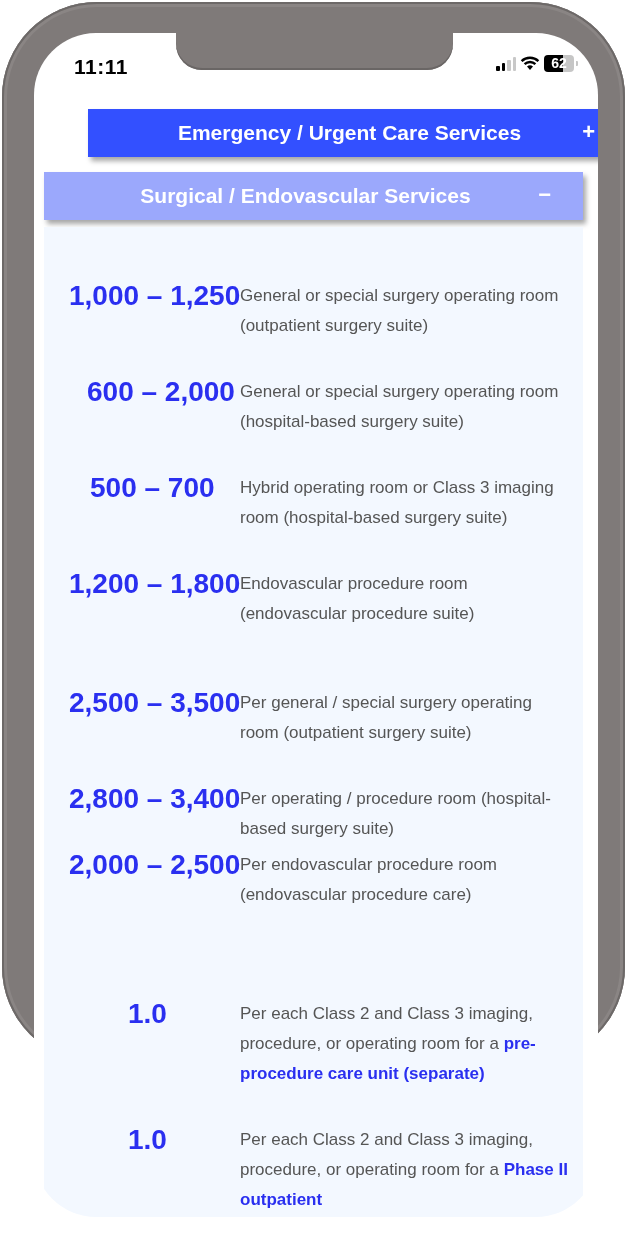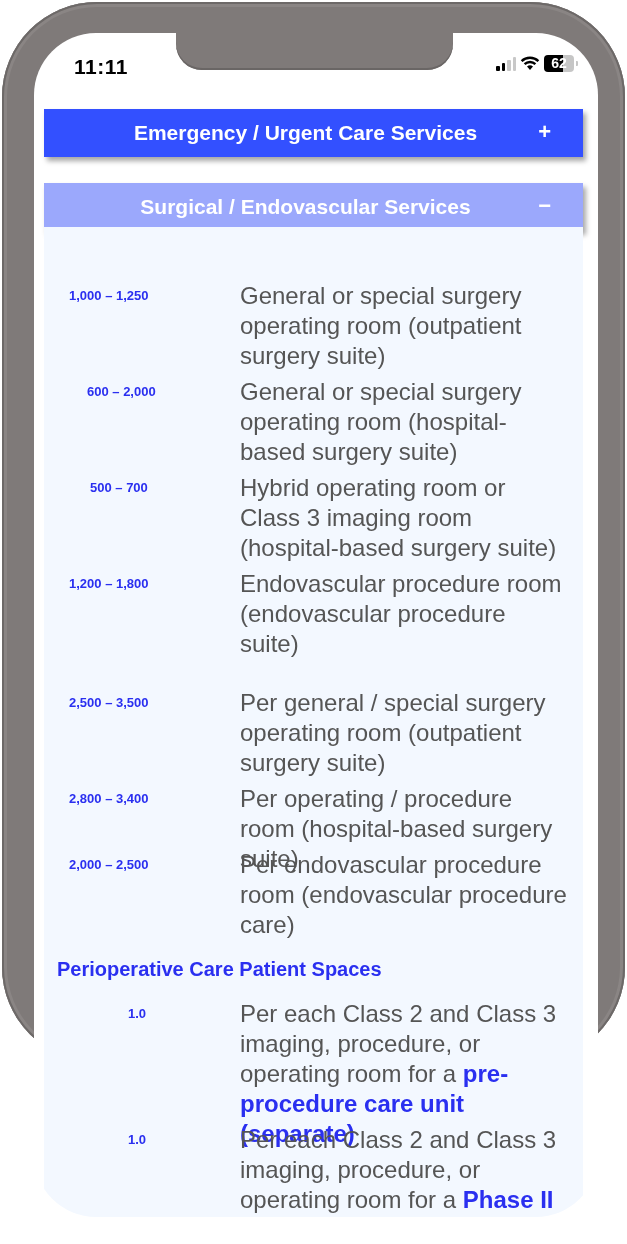--- a/index.html
+++ b/index.html
@@ -39,39 +39,39 @@
     background: #c6c6c6; border-radius: 0 1px 1px 0;
   }
 
   .accordion {
     position: absolute; left: 10px; width: 539px; height: 48px;
     display: flex; align-items: center; justify-content: center;
     color: #fff; font-weight: bold; font-size: 21px;
     box-shadow: 3px 4px 5px rgba(0,0,0,0.35);
     cursor: pointer;
   }
-  .acc-1 { top: 76px; background: #3350ff; }
-  .acc-2 { top: 150px; background: #9ba8fc; }
+  .acc-1 { top: 76px; background: #3350ff; margin-left: 44px; }
+  .acc-2 { top: 139px; background: #9ba8fc; }
   .accordion .acc-label { margin-right: 16px; }
   .accordion .acc-toggle { position: absolute; right: 32px; top: 10px; font-size: 22px; font-weight: bold; }
 
   .content {
     position: absolute; left: 10px; top: 194px; width: 539px; height: 1000px;
     background: #f3f8ff;
   }
   .section-title {
     position: absolute; left: 13px; color: #2a2ff0; font-weight: bold; font-size: 20px;
   }
   .row { position: absolute; left: 0; width: 539px; }
   .row .num {
-    position: absolute; color: #2a2ff0; font-weight: bold; font-size: 13px; line-height: 30px;
+    position: absolute; color: #2a2ff0; font-weight: bold; font-size: 28px; line-height: 30px;
     white-space: nowrap;
   }
   .row .desc {
-    position: absolute; left: 196px; width: 330px; color: #555555; font-size: 24px; line-height: 30px;
+    position: absolute; left: 196px; width: 330px; color: #555555; font-size: 17px; line-height: 30px;
   }
   .row .desc .link { color: #2a2ff0; font-weight: bold; }
 </style>
 </head>
 <body>
 
 <div class="phone">
   <div class="notch"></div>
   <div class="screen">
 
@@ -127,21 +127,20 @@
       </div>
       <div class="row" style="top:557px">
         <span class="num" style="left:25px">2,800 – 3,400</span>
         <span class="desc">Per operating / procedure room (hospital-based surgery suite)</span>
       </div>
       <div class="row" style="top:623px">
         <span class="num" style="left:25px">2,000 – 2,500</span>
         <span class="desc">Per endovascular procedure room (endovascular procedure care)</span>
       </div>
 
-      <div class="section-title" style="top:731px">Perioperative Care Patient Spaces</div>
 
       <div class="row" style="top:772px">
         <span class="num" style="left:84px">1.0</span>
         <span class="desc"><span>Per each Class 2 and Class 3 imaging, procedure, or operating room for a</span> <span class="link">pre-procedure care unit (separate)</span></span>
       </div>
       <div class="row" style="top:898px">
         <span class="num" style="left:84px">1.0</span>
         <span class="desc"><span>Per each Class 2 and Class 3 imaging, procedure, or operating room for a</span> <span class="link">Phase II outpatient</span></span>
       </div>
 

